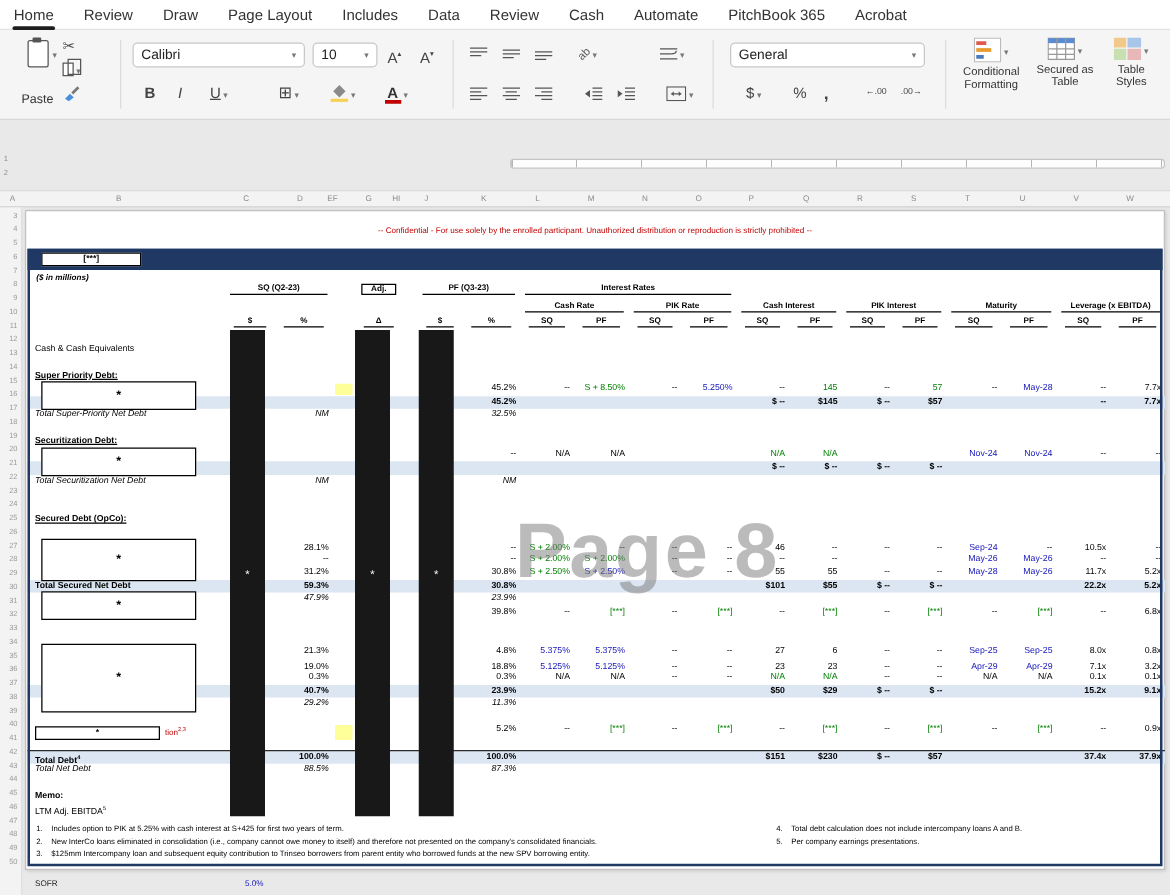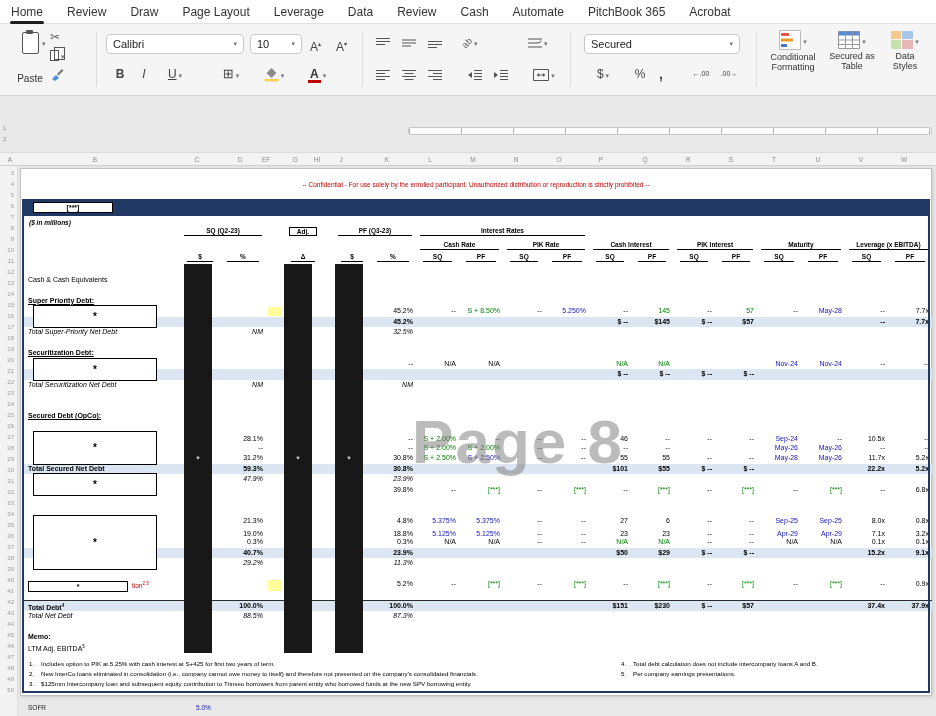--- a/index.html
+++ b/index.html
@@ -90,21 +90,21 @@
 </head>
 <body>
 
 <div class="app">
 
   <div class="menubar">
       <div class="tab active">Home</div>
       <div class="tab">Review</div>
       <div class="tab">Draw</div>
       <div class="tab">Page Layout</div>
-      <div class="tab">Leverage</div>
+      <div class="tab">Includes</div>
       <div class="tab">Data</div>
       <div class="tab">Review</div>
       <div class="tab">Cash</div>
       <div class="tab">Automate</div>
       <div class="tab">PitchBook 365</div>
       <div class="tab">Acrobat</div>
     </div>
 
   <div class="ribbon">
 
@@ -221,21 +221,21 @@
         </svg></div>
     <div class="rb2" style="left:528px;width:32px"><svg class="icn" width="16" height="12">
           <rect x="0.5" y="0.5" width="15" height="11" fill="none" stroke="#555"></rect>
           <line x1="4" y1="6" x2="12" y2="6" stroke="#555"></line>
           <path d="M6 4 L4 6 L6 8 Z M10 4 L12 6 L10 8 Z" fill="#555"></path>
         </svg><span class="chev">▾</span></div>
 
     <div class="vsep" style="left:570px"></div>
 
     <div class="combo" style="left:584px;top:10px;width:156px">
-      <span>Secured</span>
+      <span>General</span>
       <span class="chev">▾</span>
     </div>
     <div class="rb2" style="left:590px;width:26px"><span>$</span><span class="chev">▾</span></div>
     <div class="rb2" style="left:632px;width:16px">%</div>
     <div class="rb2 bold" style="left:656px;width:10px;font-size:14px">,</div>
     <div class="rb2" style="left:688px;width:26px;font-size:7px">←.00</div>
     <div class="rb2" style="left:716px;width:26px;font-size:7px">.00→</div>
 
     <div class="vsep" style="left:756px"></div>
 
@@ -259,21 +259,21 @@
         </svg><span class="chev">▾</span>
       <div class="slabel">Secured as Table</div>
     </div>
     <div class="sgroup" style="left:882px;width:46px">
       <svg class="icn" width="22" height="18">
           <rect x="0" y="0" width="10" height="8" fill="#f3c98b"></rect>
           <rect x="11" y="0" width="11" height="8" fill="#a8c6e8"></rect>
           <rect x="0" y="9" width="10" height="9" fill="#c7e0b0"></rect>
           <rect x="11" y="9" width="11" height="9" fill="#e8b8b8"></rect>
         </svg><span class="chev">▾</span>
-      <div class="slabel">Data Styles</div>
+      <div class="slabel">Table Styles</div>
     </div>
   </div>
 
 
   <div class="sheetarea">
     <div class="ruler"></div>
     <div class="colstrip">
         <span class="colL" style="left: 10px;">A</span>
         <span class="colL" style="left: 95px;">B</span>
         <span class="colL" style="left: 197px;">C</span>

